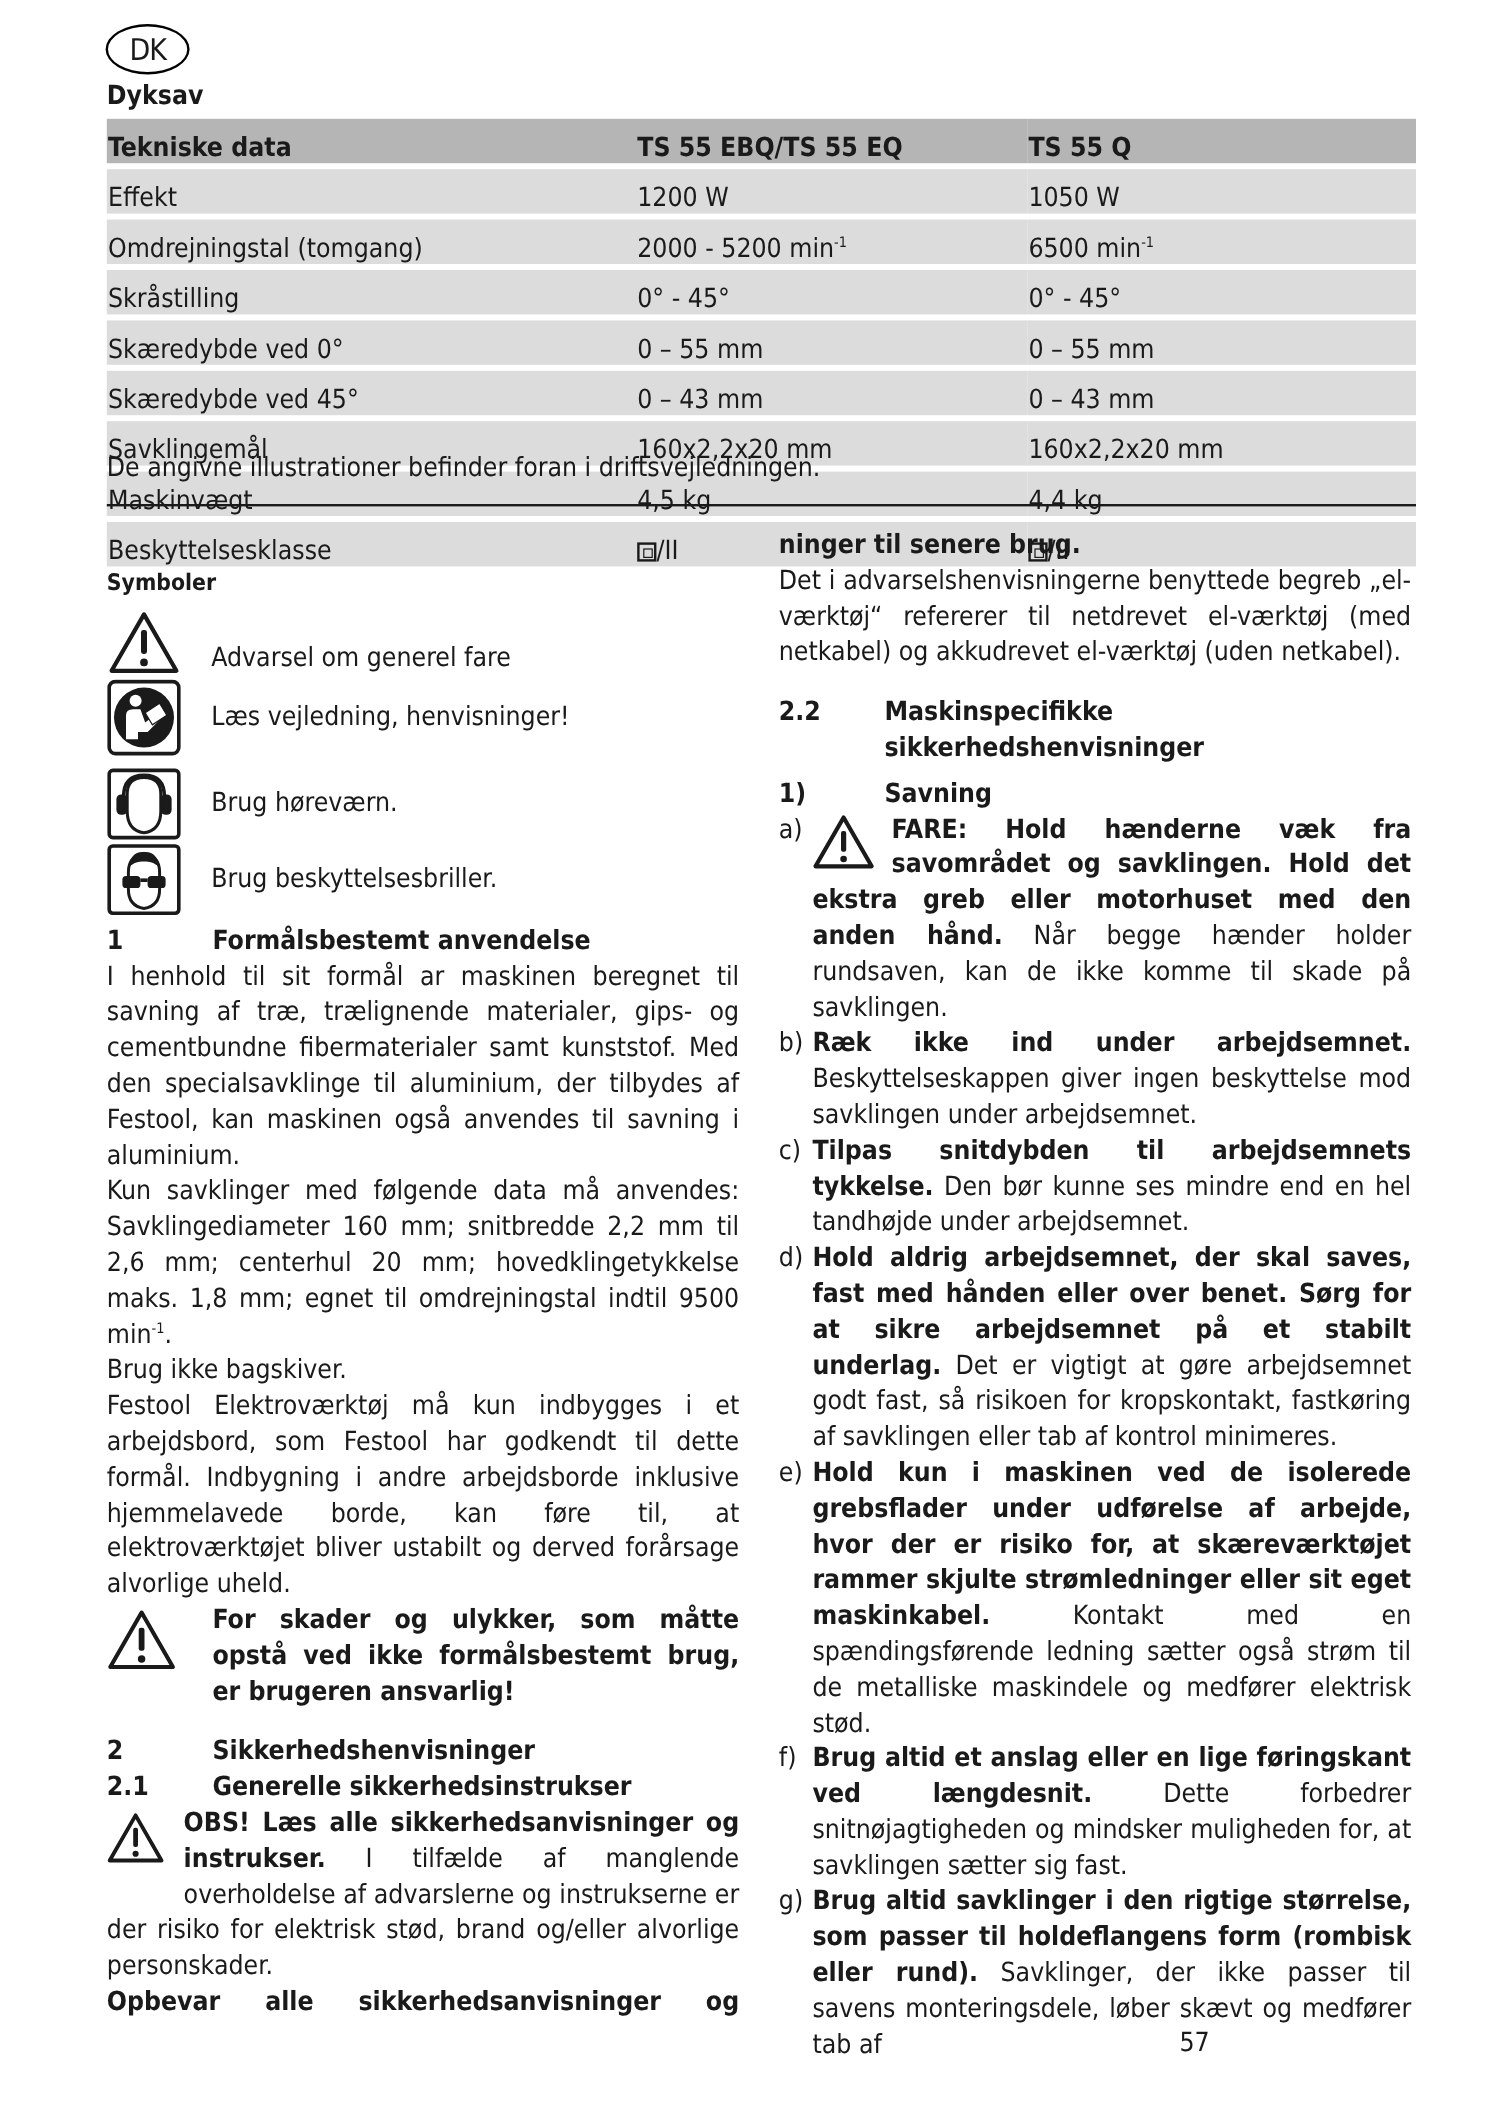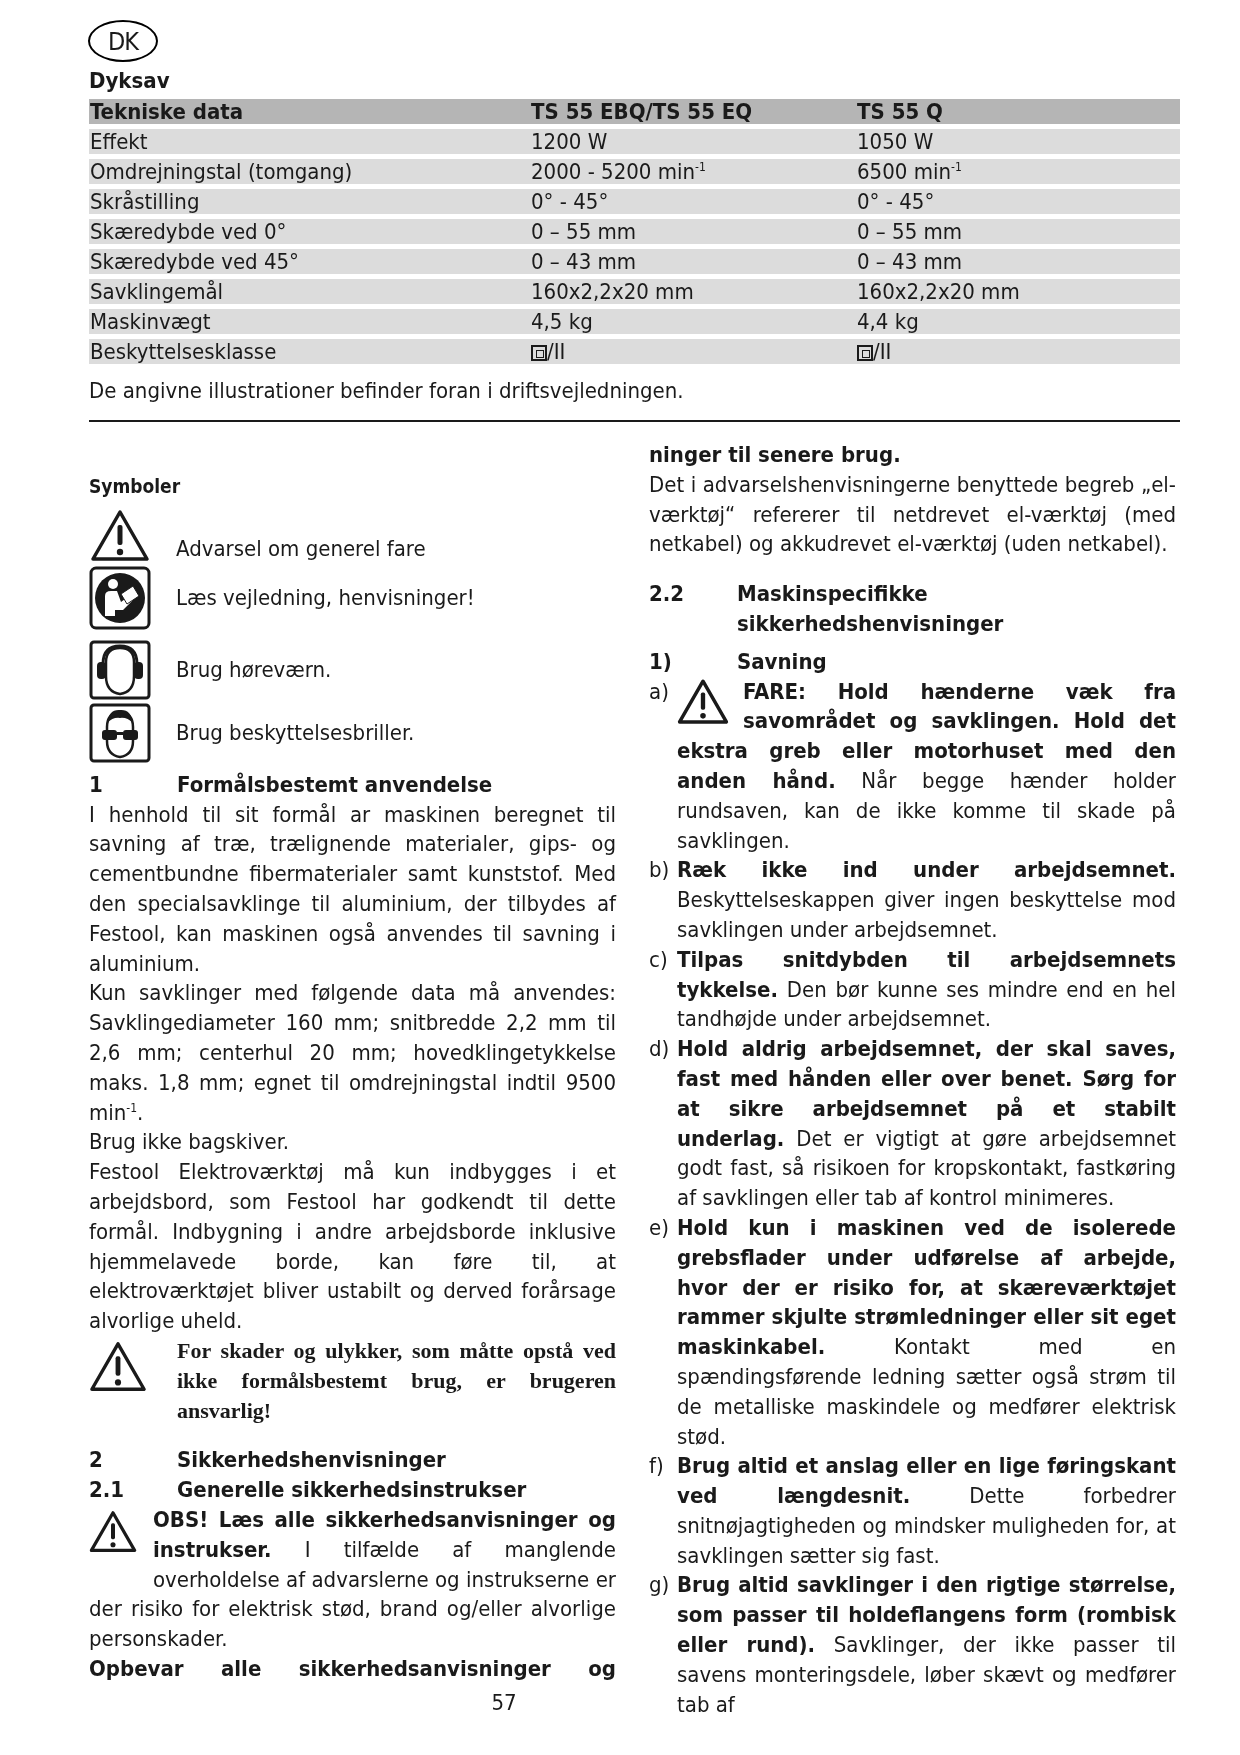--- a/index.html
+++ b/index.html
@@ -13,21 +13,21 @@
     border: 2px solid #000000; border-radius: 50%;
     display: flex; align-items: center; justify-content: center;
     font-size: 25px; letter-spacing: -1px;
   }
   .doc-title { position: absolute; left: 89px; top: 68px; font-size: 22px; font-weight: bold; }
   table.spec {
     position: absolute; left: 89px; top: 99px; width: 1091px;
     border-collapse: separate; border-spacing: 0 5px; margin-top: -5px;
     font-size: 22px;
   }
-  table.spec td { background: #dcdcdc; height: 25px; padding: 0 0 0 1px; line-height: 25px; white-space: nowrap; }
+  table.spec td { background: #dcdcdc; height: 25px; padding: 12px 0 0 1px; line-height: 25px; white-space: nowrap; }
   table.spec tr.head td { background: #b5b5b5; font-weight: bold; }
   table.spec td.c1 { width: 440px; }
   table.spec td.c2 { width: 325px; }
   sup { font-size: 12px; vertical-align: 8px; line-height: 0; }
   .class-sym { display: inline-block; width: 16px; height: 16px; border: 2px solid #1a1a1a; position: relative; vertical-align: -2px; box-sizing: border-box; }
   .class-sym::after { content: ""; position: absolute; left: 3px; top: 3px; width: 6px; height: 6px; border: 1px solid #1a1a1a; }
   .note { position: absolute; left: 89px; top: 378px; font-size: 22px; }
   .rule { position: absolute; left: 89px; top: 420px; width: 1091px; height: 2px; background: #1a1a1a; }
 
   .col { position: absolute; width: 527px; font-size: 22px; line-height: 29.8px; }
@@ -40,21 +40,21 @@
   .sym-icon { width: 62px; flex: none; display: flex; justify-content: center; }
   .sym-label { margin-left: 25px; }
   .h-num { display: inline-block; width: 88px; font-weight: bold; }
   .heading { font-weight: bold; display: flex; }
   .heading .t { flex: 1; }
   .warn-block { display: flex; align-items: flex-start; }
   .warn-block .ico { width: 88px; flex: none; padding-top: 4px; }
   .item { display: flex; }
   .item .lbl { width: 28px; flex: none; }
   .item .body { flex: 1; }
-  .page-num { position: absolute; left: 0; width: 1008px; text-align: center; top: 1690px; font-size: 22px; }
+  .page-num { position: absolute; left: 0; width: 1008px; text-align: right; top: 1690px; font-size: 22px; }
 </style>
 </head>
 <body>
 
 <div class="lang-badge">
     <span>DK</span>
   </div>
 <div class="doc-title">Dyksav</div>
 
 <table class="spec">
@@ -173,21 +173,21 @@
   <div>Brug ikke bagskiver.</div>
   <div class="j">Festool Elektroværktøj må kun indbygges i et arbejdsbord, som Festool har godkendt til dette formål. Indbygning i andre arbejdsborde inklusive hjemmelavede borde, kan føre til, at elektroværktøjet bliver ustabilt og derved forårsage alvorlige uheld.</div>
   <div class="warn-block">
     <span class="ico">
       <svg width="58" height="54" viewBox="0 0 60 54">
           <path d="M30 3 L57 50 H3 Z" fill="none" stroke="#1a1a1a" stroke-width="3.5" stroke-linejoin="round"></path>
           <rect x="27.5" y="16" width="5" height="20" rx="2" fill="#1a1a1a"></rect>
           <circle cx="30" cy="43" r="3.2" fill="#1a1a1a"></circle>
         </svg>
     </span>
-    <span class="b j" style="flex:1;font-family:Liberation Serif, serif;">For skader og ulykker, som måtte opstå ved ikke formålsbestemt brug, er brugeren ansvarlig!</span>
+    <span class="b j" style="flex:1;">For skader og ulykker, som måtte opstå ved ikke formålsbestemt brug, er brugeren ansvarlig!</span>
   </div>
 
   <div class="heading" style="margin-top:20px;">
     <span class="h-num">2</span>
     <span class="t">Sikkerhedshenvisninger</span>
   </div>
   <div class="heading">
     <span class="h-num">2.1</span>
     <span class="t">Generelle sikkerhedsinstrukser</span>
   </div>

